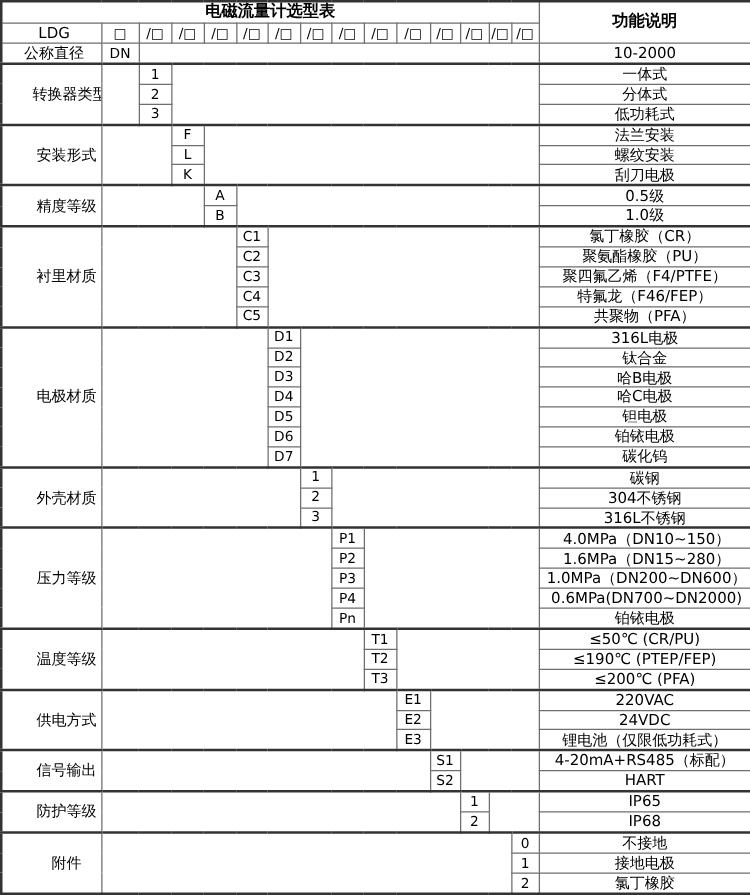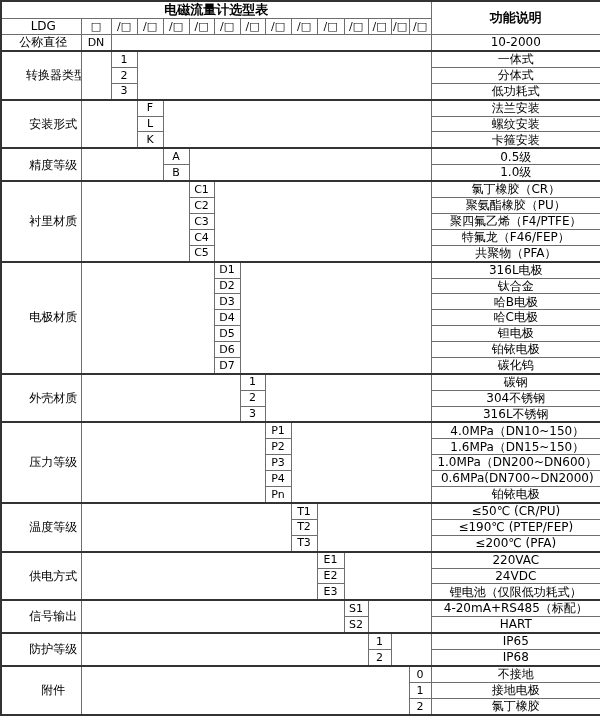--- a/index.html
+++ b/index.html
@@ -89,21 +89,21 @@
           <td class="code">F</td>
           <td rowspan="3" colspan="11"></td>
           <td class="desc">法兰安装</td>
         </tr>
         <tr>
           <td class="code">L</td>
           <td class="desc">螺纹安装</td>
         </tr>
         <tr>
           <td class="code">K</td>
-          <td class="desc">卡箍安装</td>
+          <td class="desc">刮刀电极</td>
         </tr>
         <tr class="sec">
           <td class="label" rowspan="2">精度等级</td>
           <td rowspan="2" colspan="3"></td>
           <td class="code">A</td>
           <td rowspan="2" colspan="10"></td>
           <td class="desc">0.5级</td>
         </tr>
         <tr>
           <td class="code">B</td>
@@ -180,21 +180,21 @@
         </tr>
         <tr class="sec">
           <td class="label" rowspan="5">压力等级</td>
           <td rowspan="5" colspan="7"></td>
           <td class="code">P1</td>
           <td rowspan="5" colspan="6"></td>
           <td class="desc aleft">4.0MPa（DN10~150）</td>
         </tr>
         <tr>
           <td class="code">P2</td>
-          <td class="desc aleft">1.6MPa（DN15~150）</td>
+          <td class="desc aleft">1.6MPa（DN15~280）</td>
         </tr>
         <tr>
           <td class="code">P3</td>
           <td class="desc aleft">1.0MPa（DN200~DN600）</td>
         </tr>
         <tr>
           <td class="code">P4</td>
           <td class="desc aleft">0.6MPa(DN700~DN2000)</td>
         </tr>
         <tr>

